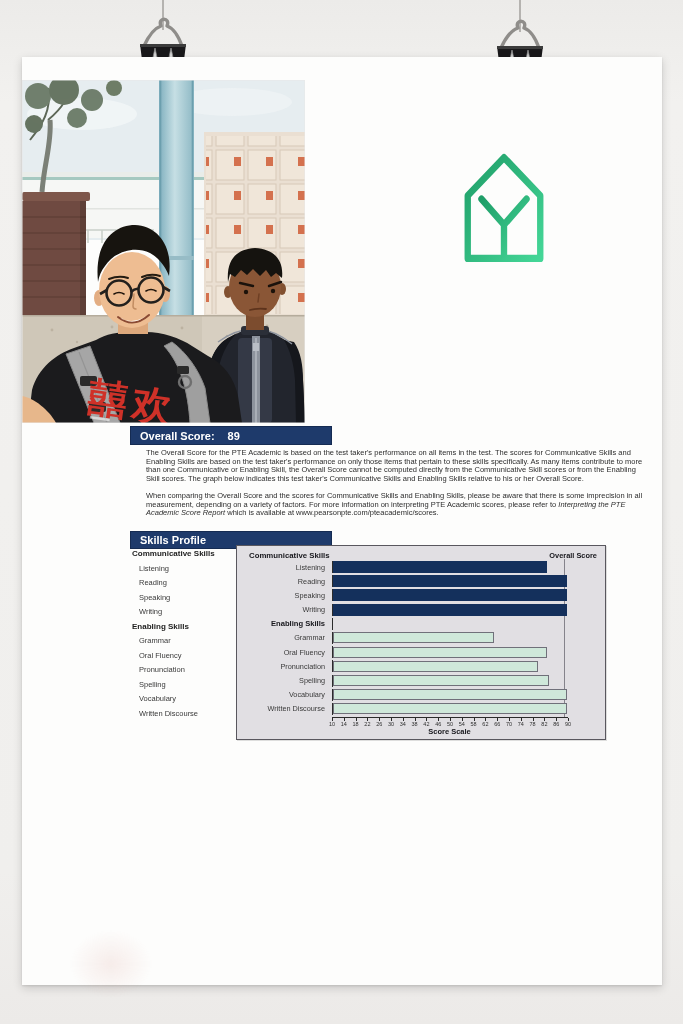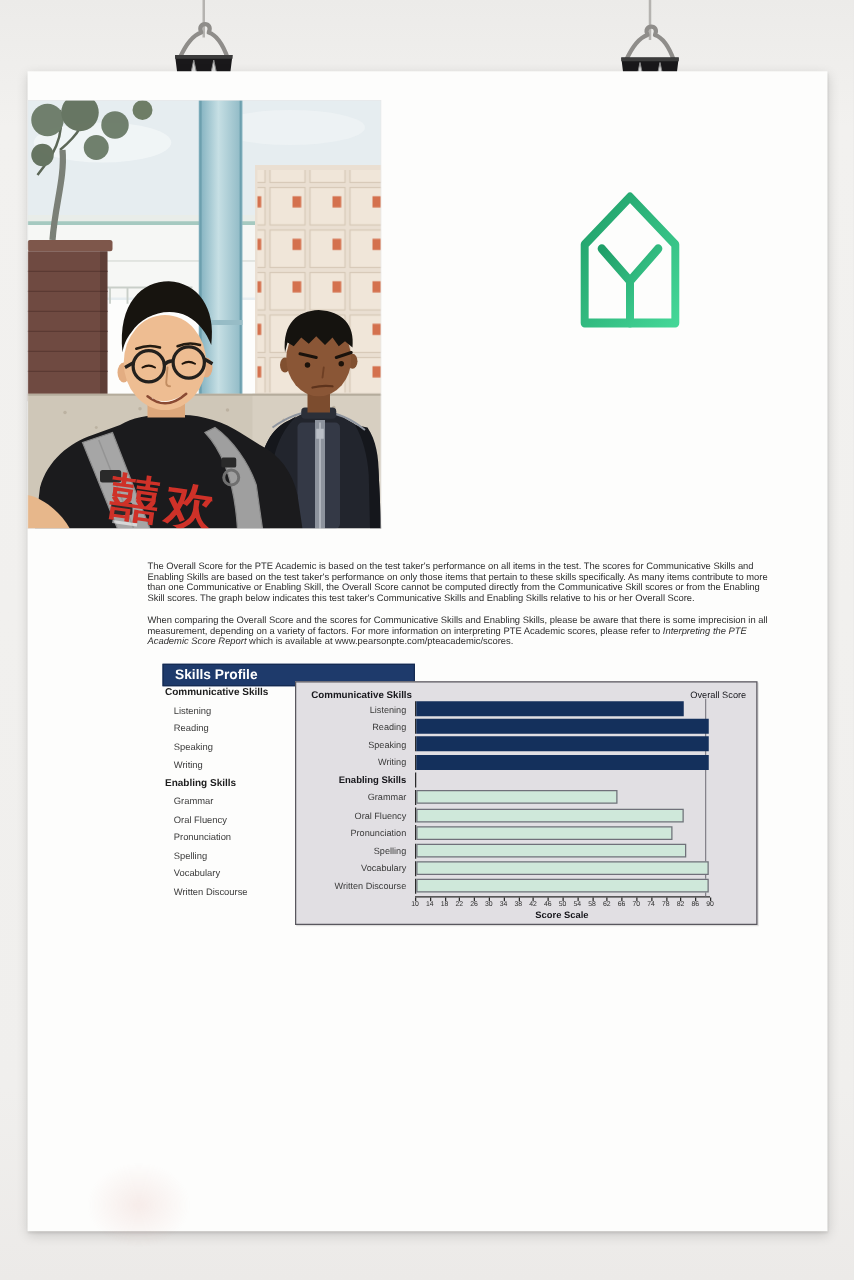--- a/index.html
+++ b/index.html
@@ -26,38 +26,38 @@
                  -webkit-background-clip:text; background-clip:text; color:transparent; -webkit-text-fill-color:transparent; }
   }
 
   
   .hdr-bar { position:absolute; left:108px; width:202px; height:19px; background:#1e3a6b; color:#fff;
              font-weight:bold; font-size:11px; line-height:19px; padding-left:9px; border:1px solid #152b52; }
   #overall-bar { top:369px; }
   #skills-bar  { top:474px; height:18px; line-height:17px; }
   #overall-bar .val { margin-left:13px; }
 
-  .para { position:absolute; left:96px; width:504px; font-size:7.5px; line-height:8.6px; color:#2d2d2d; }
+  .para { position:absolute; left:124px; width:504px; font-size:7.5px; line-height:8.6px; color:#2d2d2d; }
   #para1 { top:392px; }
   #para2 { top:435px; }
   .ital { font-style:italic; }
 
   
   #sidebar { position:absolute; left:110px; top:492px; width:131px; }
   .sb-head { font-size:8px; font-weight:bold; color:#1d1d1d; height:9px; line-height:9px; margin-bottom:5.5px; }
   .sb-row  { display:flex; justify-content:space-between; height:9px; line-height:9px; margin-bottom:5.5px; padding-left:7px; }
   .sb-label{ font-size:7.5px; color:#3a3a3a; }
   .sb-val  { font-size:7.5px; color:#3a3a3a; width:16px; text-align:left; }
 
   
   #chart { position:absolute; left:214px; top:488px; width:370px; height:195px;
            background:#e1dfe3; border:1.6px solid #59575e; box-shadow:1px 1px 0 rgba(0,0,0,.12); }
   .chart-head { display:flex; justify-content:space-between; padding:5px 8px 0 12px; height:13px; }
   .chart-head .lft { font-size:7.8px; font-weight:bold; color:#17171c; }
-  .chart-head .rgt { font-size:7.4px; font-weight:normal; color:#17171c; }
+  .chart-head .rgt { font-size:7.4px; font-weight:bold; color:#17171c; }
   #chart-rows { margin-top:2px; }
   .crow { display:flex; align-items:center; height:12px; margin-bottom:2.2px; }
   .clabel { width:95px; text-align:right; padding-right:7px; font-size:7.3px; color:#3a3a3a; }
   .clabel.bold { font-weight:bold; color:#17171c; font-size:7.6px; }
   .ctrack { position:relative; width:235px; height:12px; border-left:1px solid #2b2b2b; }
   .cbar { position:relative; z-index:2; height:12px; }
   .cbar.comm { background:#14305c; }
   .cbar.enab { height:11px; margin-top:0.5px; background:#cfe8da; border:1px solid #70707a; }
   #overall-line { position:absolute; top:13px; height:158px; width:1.3px; background:#85838b; z-index:1; }
   #chart-axis { position:relative; margin-left:95px; width:236px; height:10px; border-top:1.3px solid #2b2b2b; }
@@ -235,20 +235,23 @@
       <defs>
         <linearGradient id="hg" x1="0" y1="0" x2="1" y2="1">
           <stop offset="0" stop-color="#1f9e68"></stop>
             <stop offset="1" stop-color="#44d697"></stop>
         </linearGradient>
       </defs>
       <path d="M100,10 L174,78 L174,190 L26,190 L26,78 Z" fill="none" stroke="url(#hg)" stroke-width="13" stroke-linejoin="round"></path>
       <path d="M100,190 L100,130 M100,130 L54,84 M100,130 L146,84" fill="none" stroke="url(#hg)" stroke-width="13" stroke-linecap="round" stroke-linejoin="round"></path>
     </svg>
 
+    <div class="hdr-bar" id="overall-bar">
+      <span>Overall Score:</span><span class="val">89</span>
+    </div>
     <div class="para" id="para1">The Overall Score for the PTE Academic is based on the test taker's performance on all items in the test.  The scores for Communicative Skills and Enabling Skills are based on the test taker's performance on only those items that pertain to these skills specifically.  As many items contribute to more than one Communicative or Enabling Skill, the Overall Score cannot be computed directly from the Communicative Skill scores or from the Enabling Skill scores.  The graph below indicates this test taker's Communicative Skills and Enabling Skills relative to his or her Overall Score.</div>
     <div class="para" id="para2">
       <span>When comparing the Overall Score and the scores for Communicative Skills and Enabling Skills, please be aware that there is some imprecision in all measurement, depending on a variety of factors.  For more information on interpreting PTE Academic scores, please refer to </span><span class="ital">Interpreting the PTE Academic Score Report</span><span> which is available at www.pearsonpte.com/pteacademic/scores.</span>
     </div>
 
     <div class="hdr-bar" id="skills-bar">Skills Profile</div>
 
     <div id="sidebar">
         <div class="sb-head">Communicative Skills</div>
         <div class="sb-row">

